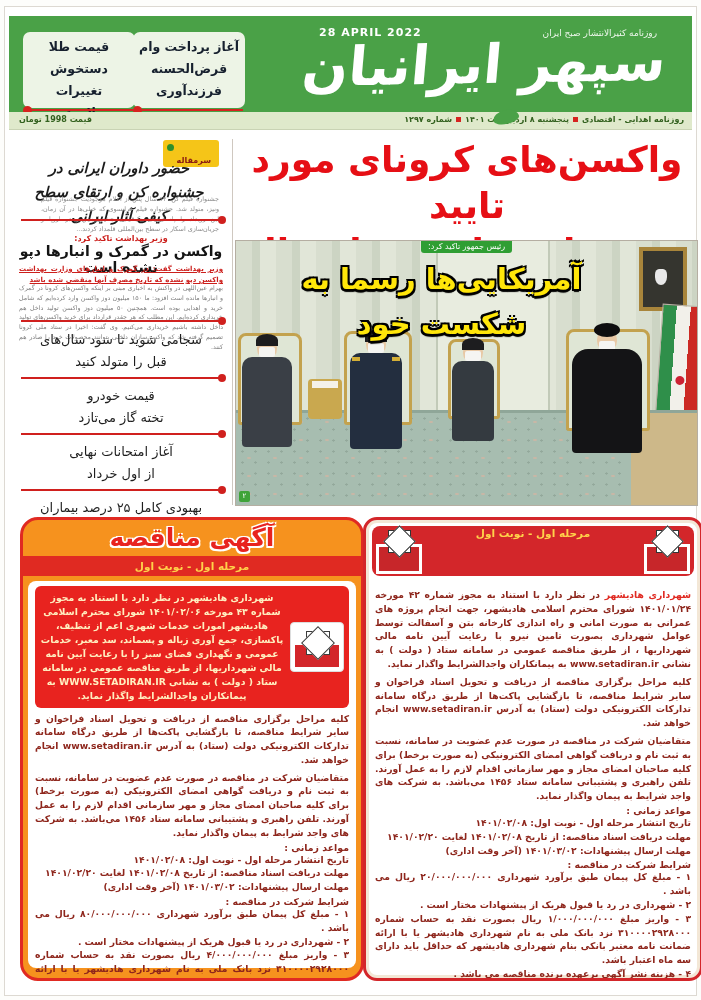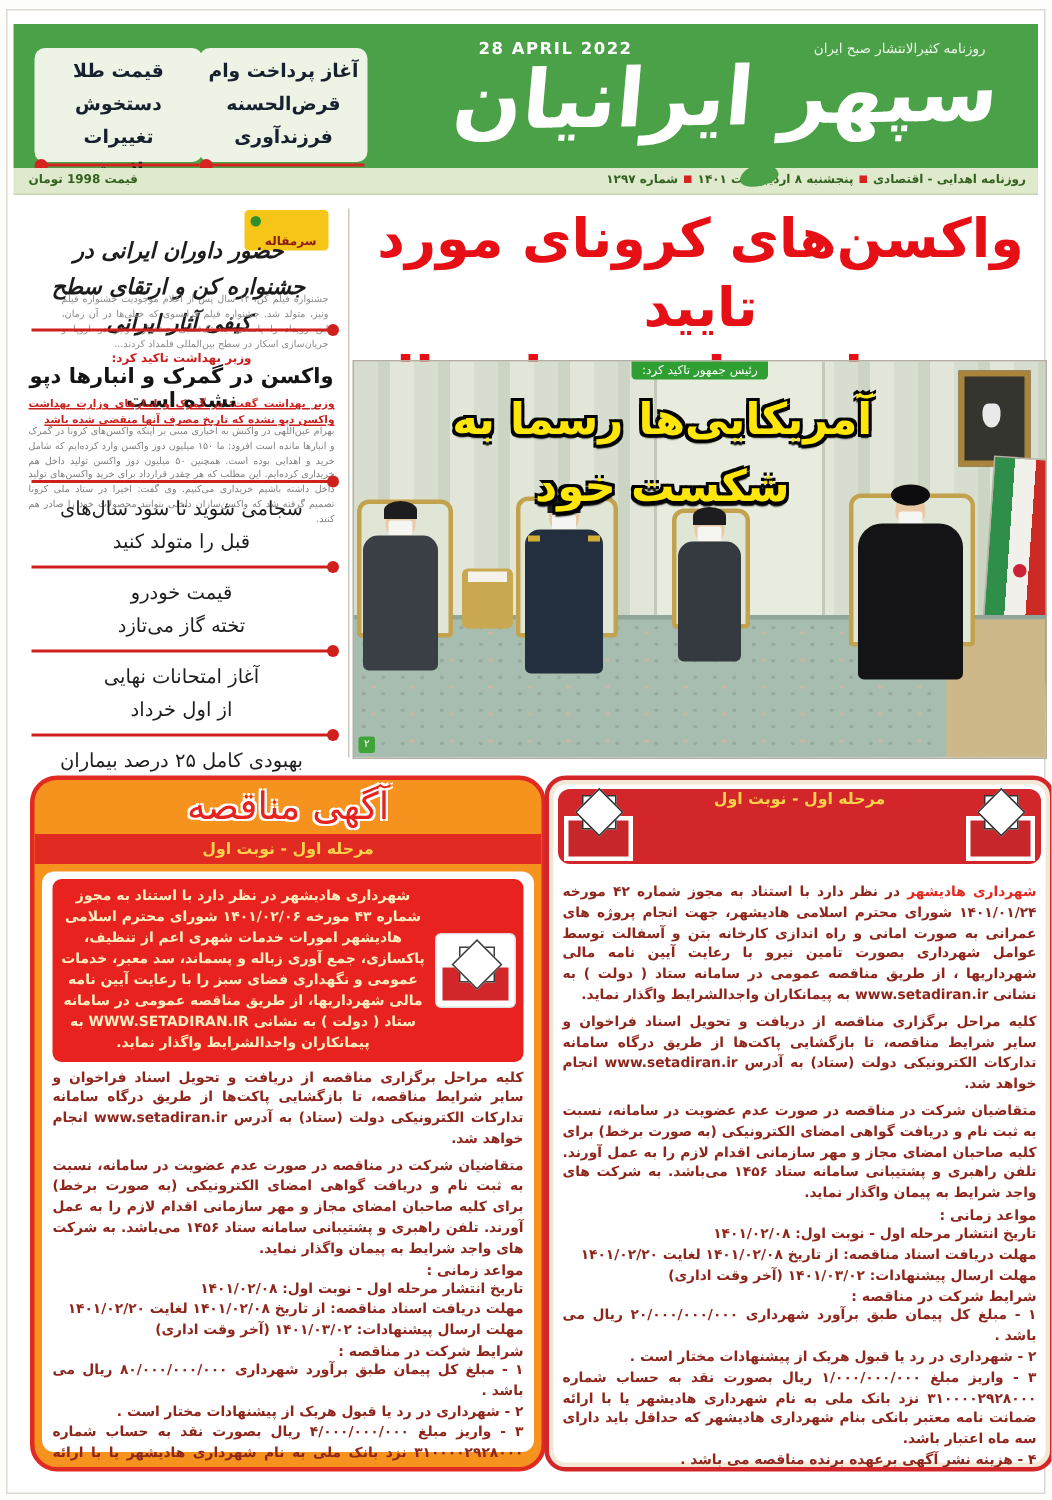--- a/index.html
+++ b/index.html
@@ -59,21 +59,21 @@
   .mask{position:absolute;left:50%;transform:translateX(-50%);top:10px;width:16px;height:10px;background:#f5f5f2;border-radius:2px;}
   .torso{position:absolute;top:20px;left:0;right:0;bottom:0;border-radius:10px 10px 4px 4px;}
   .turban{position:absolute;left:50%;transform:translateX(-50%);top:-6px;width:26px;height:14px;background:#0d0d0f;border-radius:50%;}
   .epaul{position:absolute;top:24px;width:8px;height:4px;background:#d4af37;}
   .ph-kicker{position:absolute;left:185px;top:-1px;background:#2f9e33;color:#fff;font-size:8px;padding:2px 7px;direction:rtl;border-radius:0 0 3px 3px;}
   .ph-yellow{position:absolute;left:10px;right:60px;top:16px;direction:rtl;text-align:center;color:#ffe60a;font-size:29px;font-weight:900;line-height:1.55;text-shadow:-2px -2px 0 #000,2px -2px 0 #000,-2px 2px 0 #000,2px 2px 0 #000,0 3px 1px #000;}
   .ph-corner{position:absolute;left:3px;bottom:3px;width:11px;height:11px;background:#3fa339;color:#fff;font-size:7px;text-align:center;line-height:11px;border-radius:2px;}
 
   
   .tbox-left{position:absolute;left:15px;top:510px;width:338px;height:458px;background:#f6921e;border:3px solid #e02a22;border-radius:18px;overflow:hidden;}
-  .tl-title{height:36px;text-align:center;color:#e8231f;font-size:25px;font-weight:400;line-height:36px;direction:rtl;text-shadow:-1.5px -1.5px 0 #fff,1.5px -1.5px 0 #fff,-1.5px 1.5px 0 #fff,1.5px 1.5px 0 #fff;}
+  .tl-title{height:36px;text-align:center;color:#e8231f;font-size:25px;font-weight:700;line-height:36px;direction:rtl;text-shadow:-1.5px -1.5px 0 #fff,1.5px -1.5px 0 #fff,-1.5px 1.5px 0 #fff,1.5px 1.5px 0 #fff;}
   .tl-stage{background:#e02a22;color:#ffd24a;font-size:10.5px;font-weight:bold;text-align:center;height:20px;line-height:20px;direction:rtl;}
   .tl-content{background:#fff;margin:5px;border-radius:8px;padding:5px 7px 4px 7px;height:378px;direction:rtl;}
   .tl-intro{background:#e8231f;border-radius:6px;color:#ffefc0;font-size:9.3px;font-weight:bold;line-height:1.5;display:flex;align-items:center;padding:5px;gap:6px;text-align:center;}
   .tl-intro .txt{flex:1;}
   .logo{width:52px;height:48px;background:#fff;border:1px solid #ddd;border-radius:4px;position:relative;flex:0 0 52px;}
   .logo .base{position:absolute;left:4px;bottom:4px;right:4px;height:22px;background:#d3262a;}
   .logo .sa,.logo .sb{position:absolute;left:15px;top:8px;width:22px;height:22px;background:#fff;border:1.5px solid #3c3c3c;}
   .logo .sb{transform:rotate(45deg);}
   .mbody{font-size:9.2px;color:#8e261c;font-weight:600;line-height:1.5;text-align:justify;margin-top:4px;}
   .mline{font-size:9.2px;color:#8e261c;font-weight:600;line-height:1.5;text-align:right;}

